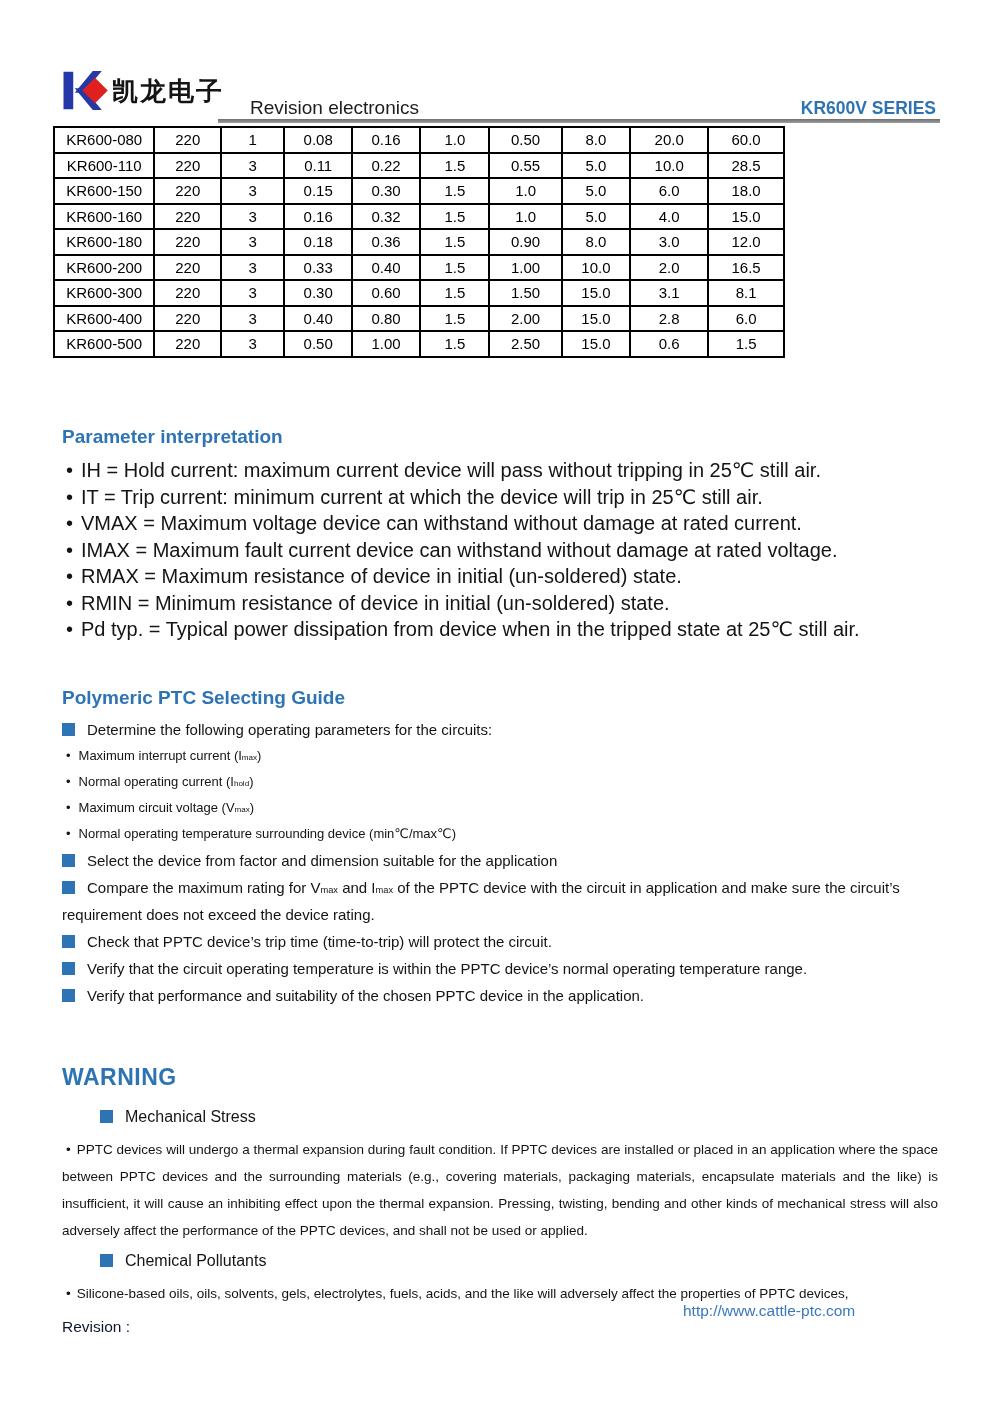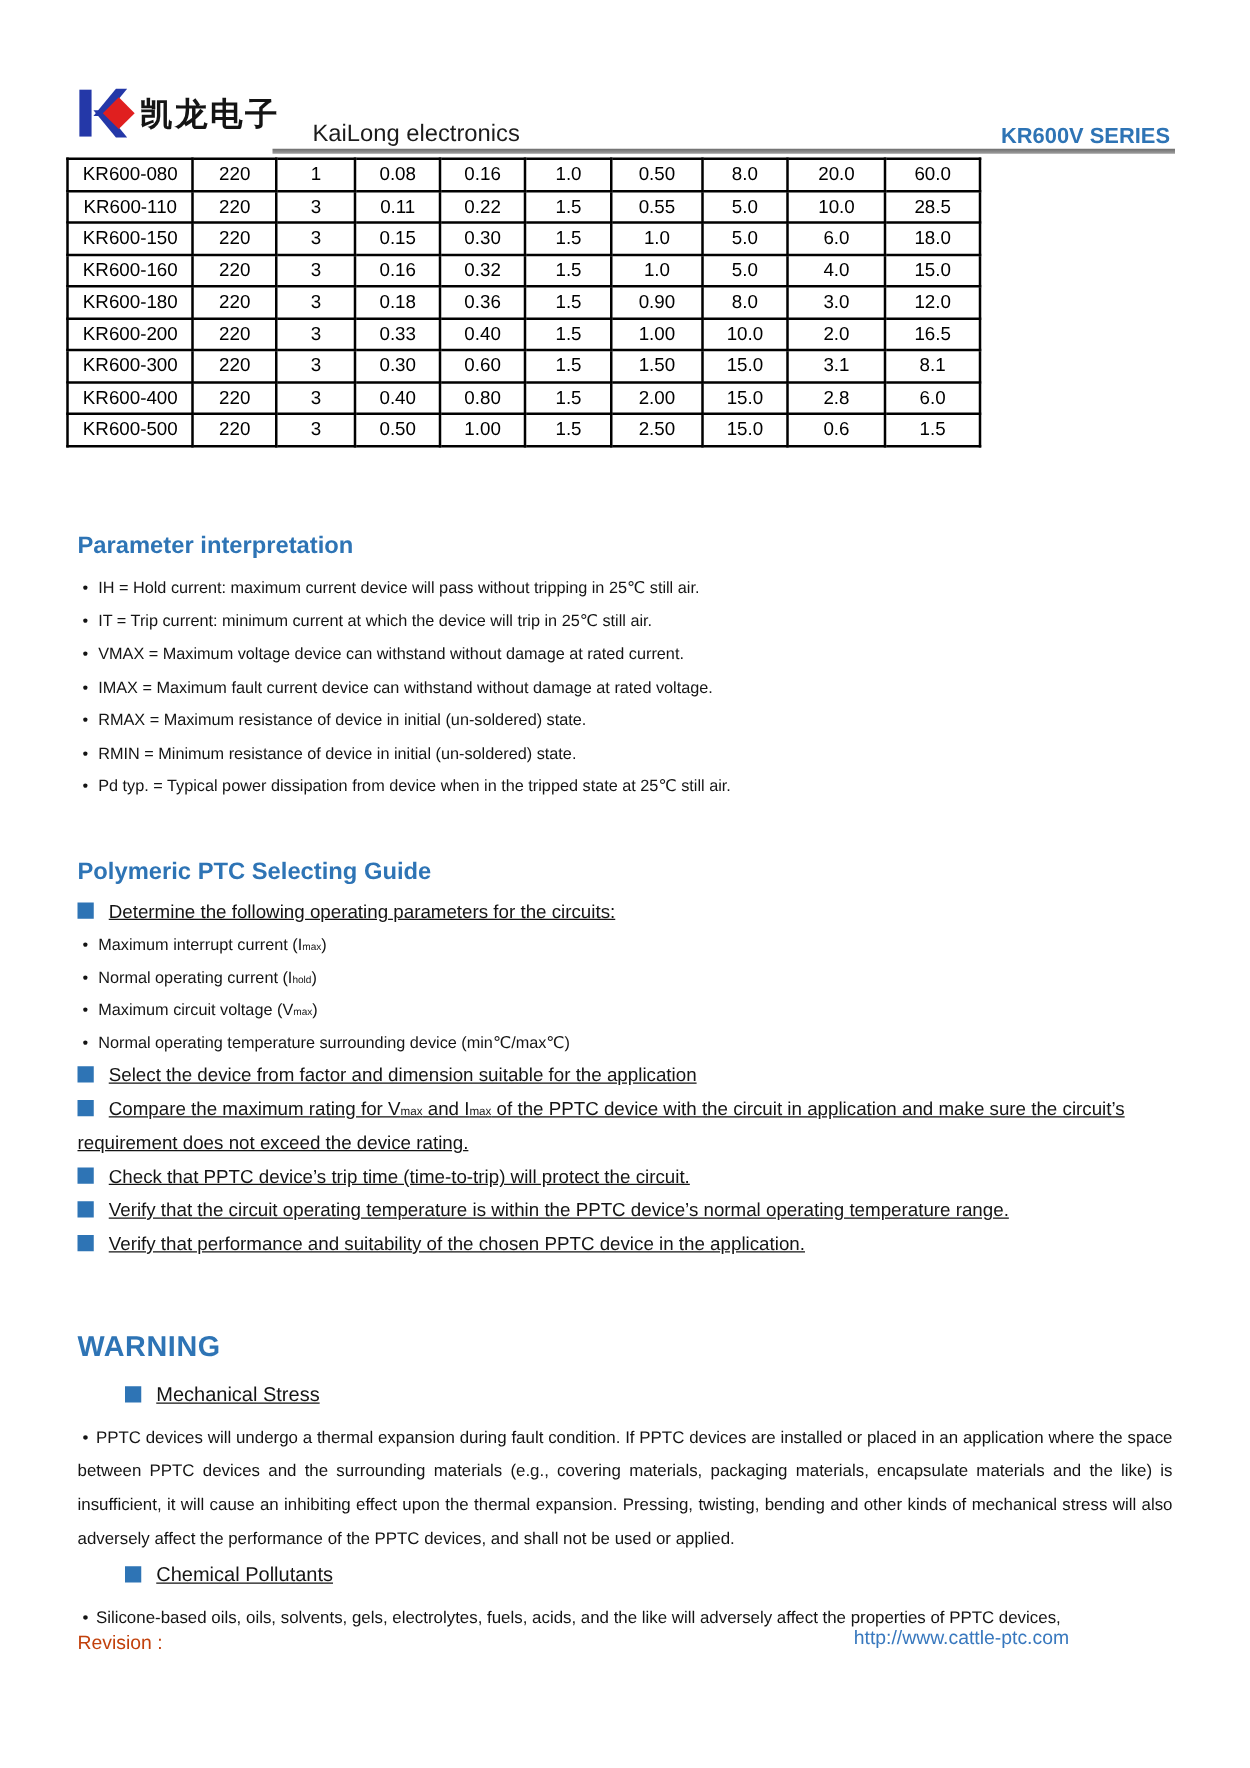--- a/index.html
+++ b/index.html
@@ -23,53 +23,53 @@
 
   
   section{position:absolute;left:62px;right:62px;}
   .sec-param{top:426px;}
   .sec-guide{top:687px;}
   .sec-warning{top:1064px;}
   h2.blue{margin:0;font-size:19px;font-weight:bold;color:#2E74B5;}
   .sec-guide h2.blue{font-size:19px;}
   h1.blue{margin:0;font-size:23px;font-weight:bold;color:#2E74B5;letter-spacing:.5px;}
 
-  .dot-item{font-size:13px;line-height:26.5px;color:#141414;padding-left:4px;}
+  .dot-item{font-size:20px;line-height:26.5px;color:#141414;padding-left:4px;}
   .dot-item::before{content:"•";margin-right:8px;}
   .param-list{margin-top:9px;}
   .guide-list{margin-top:7px;}
   .guide-list .dot-item.small{font-size:13px;line-height:26px;}
-  .sq-item{font-size:15px;line-height:27px;color:#141414;text-decoration:underline;}
+  .sq-item{font-size:15px;line-height:27px;color:#141414;}
   .sq{display:inline-block;width:13px;height:13px;background:#2E74B5;margin-right:12px;
       vertical-align:-1px;}
   sub{font-size:0.62em;vertical-align:baseline;line-height:0;}
 
   .warn-sub{margin-top:16px;}
   .warn-head{font-size:16px;line-height:20px;padding-left:38px;}
   .warn-body{margin:9px 0 0 0;font-size:13.5px;line-height:27px;text-align:justify;color:#141414;}
   .warn-body::before{content:"•";margin:0 6px 0 4px;}
 
   
   footer{position:absolute;left:62px;right:62px;top:1302px;height:22px;font-size:15.5px;}
-  .revision{position:absolute;left:0;top:4px;color:#c2410c;text-align:center;}
+  .revision{position:absolute;left:0;top:16px;color:#0f172a;text-align:center;}
   .site-link{position:absolute;left:621px;top:0;color:#3878BE;text-decoration:none;cursor:pointer;}
 </style>
 </head>
 <body>
 
 <div class="page">
 
   <svg class="logo-svg" width="48" height="55" viewBox="0 0 64 56">
     <rect x="2" y="3" width="13" height="50" fill="#2438A8"></rect>
     <polygon points="17,31 41,2 53,2 29,31" fill="#2438A8"></polygon>
     <polygon points="17,25 29,25 53,54 41,54" fill="#2438A8"></polygon>
     <polygon points="27,28 44,11 61,28 44,45" fill="#E01F1F"></polygon>
   </svg>
   <div class="brand-cn">凯龙电子</div>
-  <div class="brand-en">KaiLong electronics</div>
+  <div class="brand-en">Revision electronics</div>
   <div class="series-title">KR600V SERIES</div>
   <div class="header-rule"></div>
 
   <table class="pptc">
     <colgroup>
       <col style="width:13.76%">
         <col style="width:9.13%">
         <col style="width:8.68%">
       <col style="width:9.25%">
         <col style="width:9.36%">

